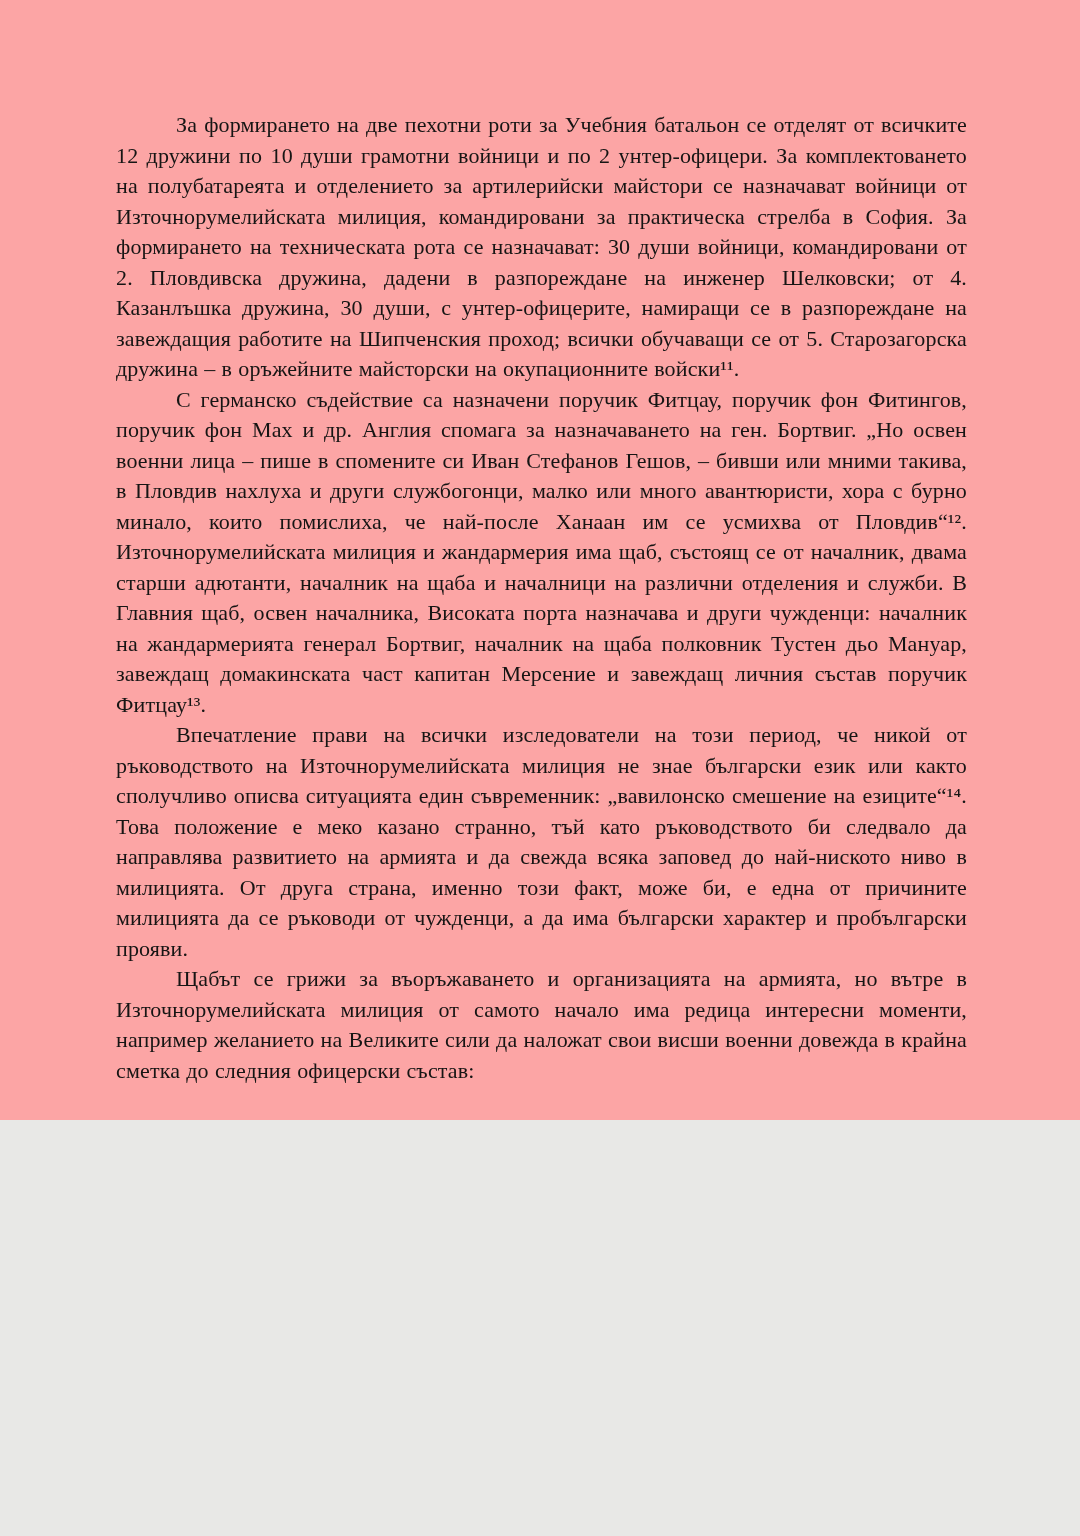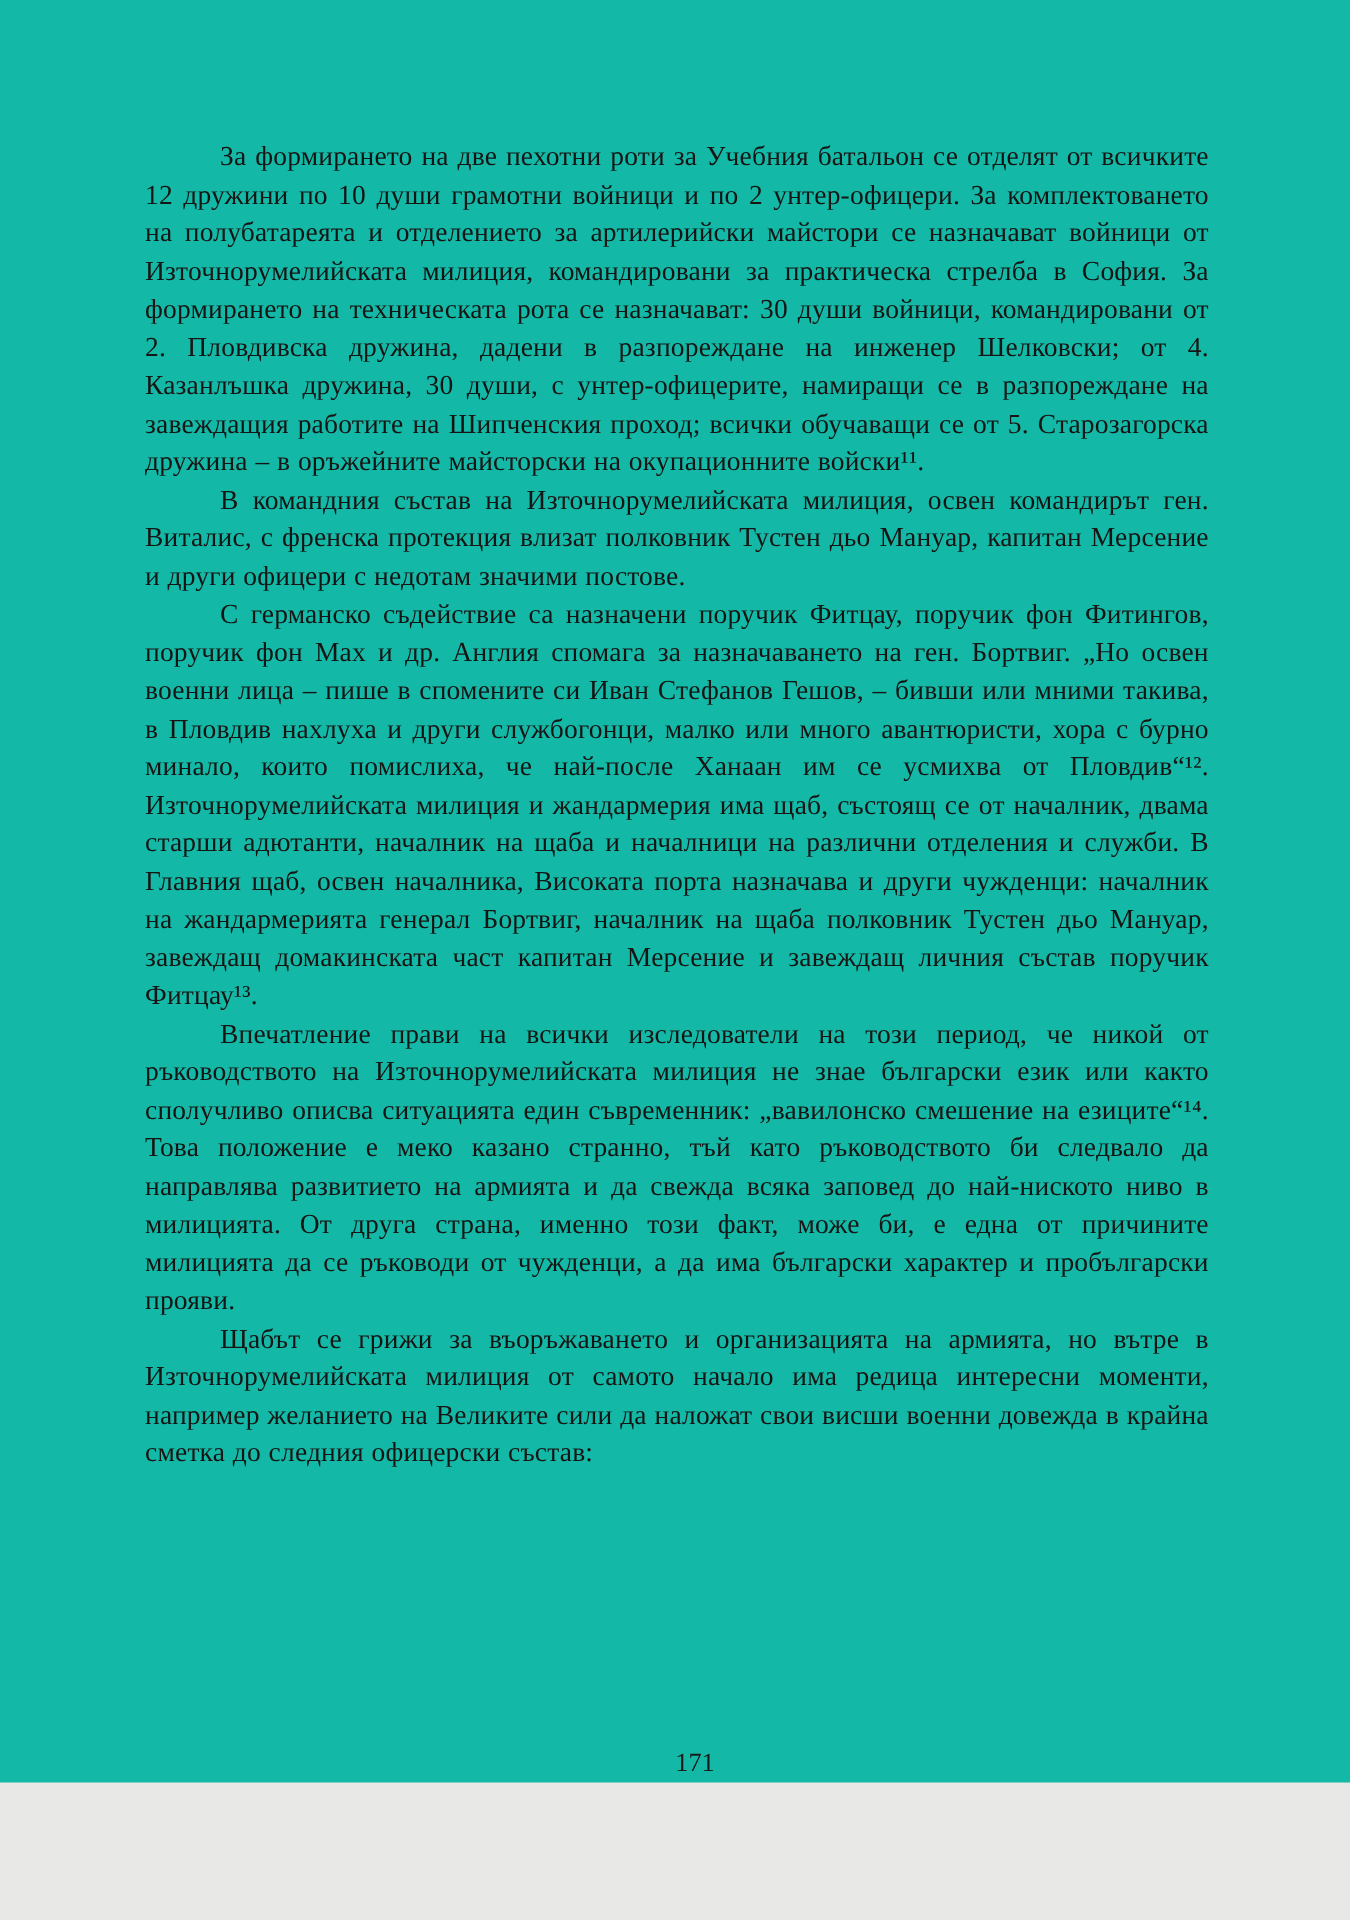--- a/index.html
+++ b/index.html
@@ -9,22 +9,22 @@
   }
   body {
     width: 1080px;
     height: 1536px;
     background: #e8e8e6;
     font-family: "Liberation Serif", "DejaVu Serif", serif;
   }
   .page {
     position: relative;
     width: 1080px;
-    height: 1426px;
-    background: #14b8a6;
+    height: 1120px;
+    background: #fca5a5;
     color: #161514;
     overflow: hidden;
   }
   .text-block {
     position: absolute;
     left: 116px;
     top: 110px;
     width: 851px;
   }
   .para {
@@ -45,19 +45,18 @@
     font-size: 21px;
     color: #1a1918;
   }
 </style>
 </head>
 <body>
 
 <div class="page">
   <div class="text-block">
     <p class="para">За формирането на две пехотни роти за Учебния батальон се отделят от всичките 12 дружини по 10 души грамотни войници и по 2 унтер-офицери. За комплектоването на полубатареята и отделението за артилерийски майстори се назначават войници от Източнорумелийската милиция, командировани за практическа стрелба в София. За формирането на техническата рота се назначават: 30 души войници, командировани от 2. Пловдивска дружина, дадени в разпореждане на инженер Шелковски; от 4. Казанлъшка дружина, 30 души, с унтер-офицерите, намиращи се в разпореждане на завеждащия работите на Шипченския проход; всички обучаващи се от 5. Старозагорска дружина – в оръжейните майсторски на окупационните войски¹¹.</p>
-    <p class="para">В командния състав на Източнорумелийската милиция, освен командирът ген. Виталис, с френска протекция влизат полковник Тустен дьо Мануар, капитан Мерсение и други офицери с недотам значими постове.</p>
     <p class="para">С германско съдействие са назначени поручик Фитцау, поручик фон Фитингов, поручик фон Мах и др. Англия спомага за назначаването на ген. Бортвиг. „Но освен военни лица – пише в спомените си Иван Стефанов Гешов, – бивши или мними такива, в Пловдив нахлуха и други службогонци, малко или много авантюристи, хора с бурно минало, които помислиха, че най-после Ханаан им се усмихва от Пловдив“¹². Източнорумелийската милиция и жандармерия има щаб, състоящ се от началник, двама старши адютанти, началник на щаба и началници на различни отделения и служби. В Главния щаб, освен началника, Високата порта назначава и други чужденци: началник на жандармерията генерал Бортвиг, началник на щаба полковник Тустен дьо Мануар, завеждащ домакинската част капитан Мерсение и завеждащ личния състав поручик Фитцау¹³.</p>
     <p class="para">Впечатление прави на всички изследователи на този период, че никой от ръководството на Източнорумелийската милиция не знае български език или както сполучливо описва ситуацията един съвременник: „вавилонско смешение на езиците“¹⁴. Това положение е меко казано странно, тъй като ръководството би следвало да направлява развитието на армията и да свежда всяка заповед до най-ниското ниво в милицията. От друга страна, именно този факт, може би, е една от причините милицията да се ръководи от чужденци, а да има български характер и пробългарски прояви.</p>
     <p class="para">Щабът се грижи за въоръжаването и организацията на армията, но вътре в Източнорумелийската милиция от самото начало има редица интересни моменти, например желанието на Великите сили да наложат свои висши военни довежда в крайна сметка до следния офицерски състав:</p>
   </div>
   <div class="page-number">171</div>
 </div>
 
 </body></html>

